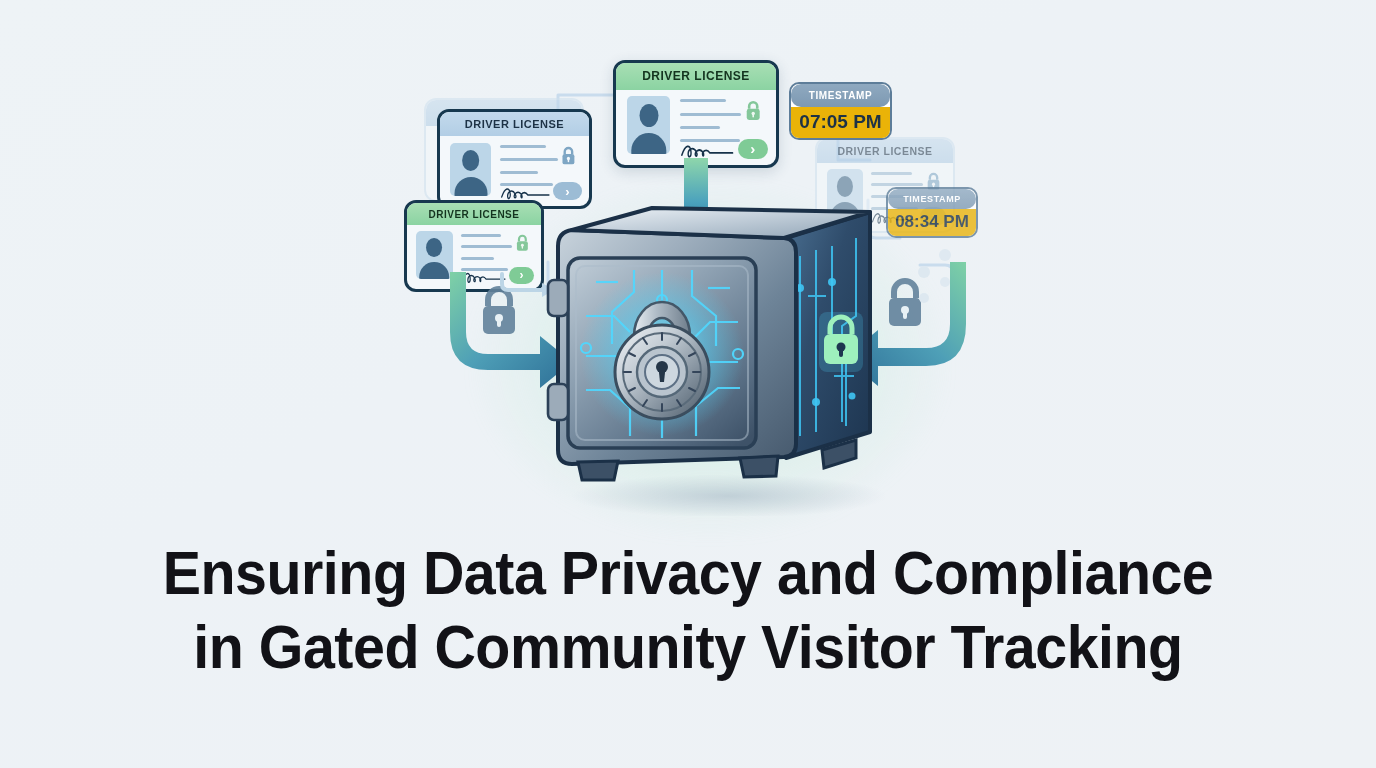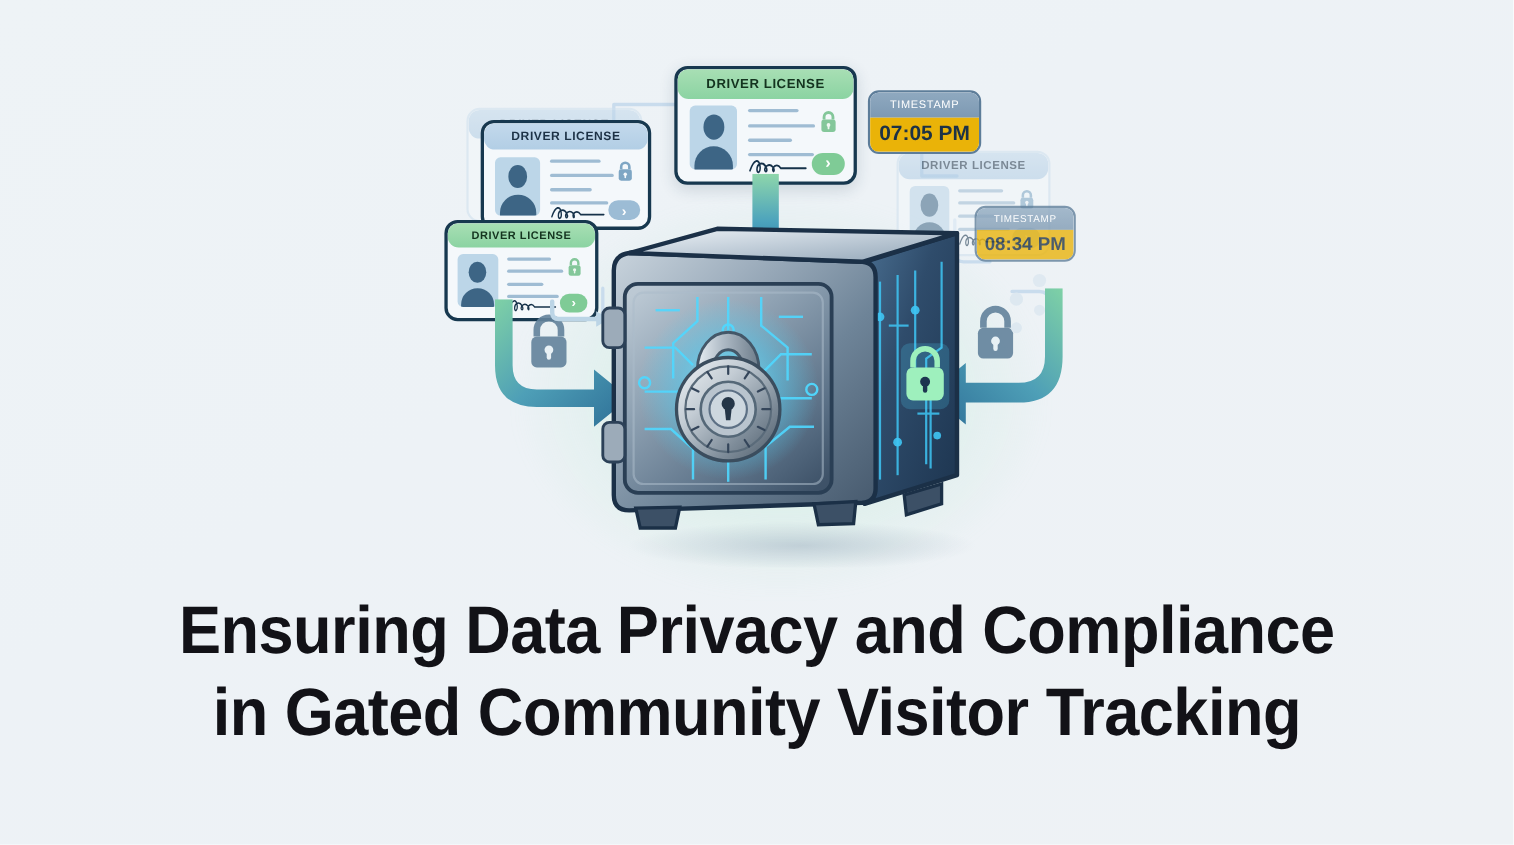--- a/index.html
+++ b/index.html
@@ -24,21 +24,20 @@
     background: #f4f8fb;
     overflow: hidden;
   }
   .card .hdr {
     height: 26%;
     display: flex; align-items: center; justify-content: center;
     font-weight: 700;
     letter-spacing: .5px;
     color: #1d3246;
     white-space: nowrap;
-    border-radius: 10px;
   }
   .card .body { position: relative; height: 74%; }
   .card .photo {
     position: absolute; left: 7%; top: 9%;
     width: 27%; height: 76%;
     border-radius: 5px;
     background: #bcd6e8;
     overflow: hidden;
   }
   .card .photo .head {
@@ -100,23 +99,23 @@
     position: absolute;
     border-radius: 10px;
     border: 2px solid #5d7d99;
     overflow: hidden;
     background: #ffffff;
   }
   .ts .ts-h {
     height: 42%;
     background: linear-gradient(180deg,#8fa9c0,#7d99b2);
     color: #ffffff;
-    font-weight: 400;
+    font-weight: 700;
     letter-spacing: .6px;
-    display: flex; align-items: center; justify-content: center;
+    display: flex; align-items: center; justify-content: center; border-radius: 10px;
   }
   .ts .ts-v {
     height: 58%;
     background: #eab308;
     color: #1d3246;
     font-weight: 600;
     display: flex; align-items: center; justify-content: center;
   }
 
   

